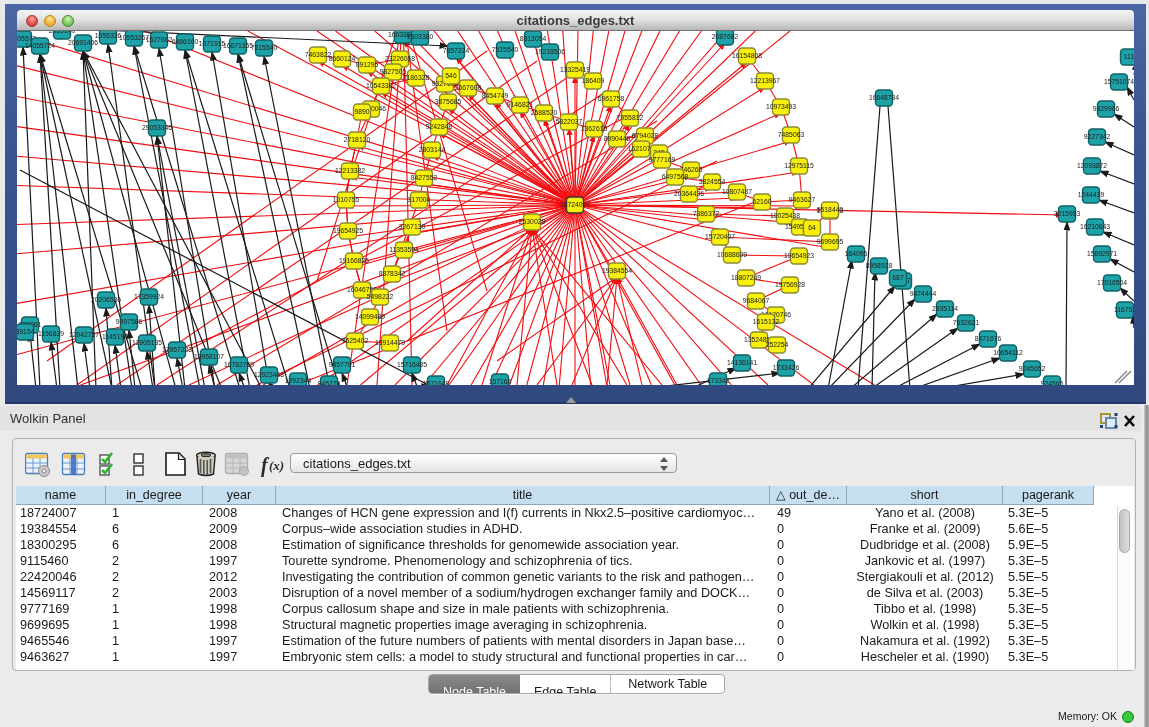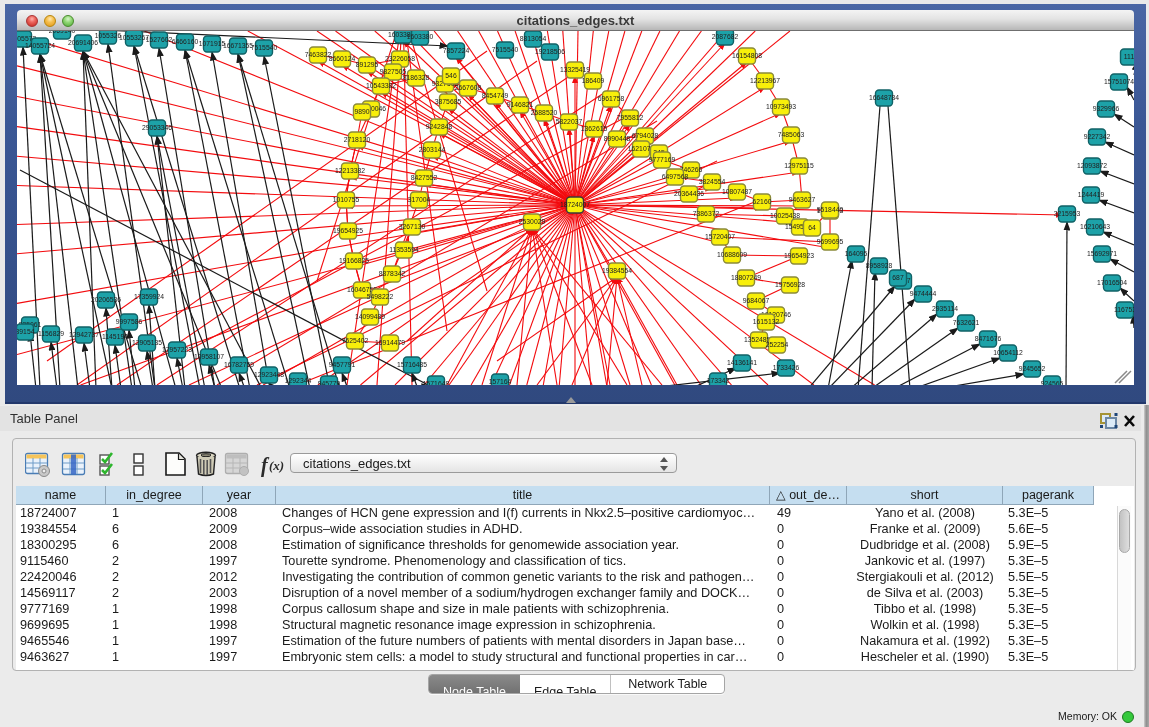--- a/index.html
+++ b/index.html
@@ -894,21 +894,21 @@
         <text x="813.0" y="181.2" font-family="Liberation Sans, sans-serif" font-size="6.8" fill="#222" text-anchor="middle">9518440</text>
       </g>
 <g>
         <rect x="549.5" y="166.0" width="17" height="16" rx="3.5" fill="#f8ef0a" stroke="#3a3a3a" stroke-width="1.4"></rect>
         <text x="558.0" y="176.2" font-family="Liberation Sans, sans-serif" font-size="6.8" fill="#222" text-anchor="middle">18724007</text>
       </g>
 <path d="M1098,352 l12,-12 M1102,352 l12,-12" stroke="#8a8a8a" stroke-width="1.5" fill="none"></path>
 </svg>
 <div id="tablepanel">
   <div id="tp-title">
-        <span class="txt">Table Panel</span>
+        <span class="txt">Wolkin Panel</span>
     <svg width="40" height="18" style="position:absolute;left:1099px;top:6px" viewBox="0 0 40 18">
       <rect x="2" y="2" width="9" height="9" fill="#dce9f6" stroke="#a59335" stroke-width="2"></rect>
       <rect x="7" y="6" width="10" height="10" fill="#dcebf8" stroke="#6b87a5" stroke-width="2"></rect>
       <rect x="15.5" y="1" width="3" height="3" fill="#1d4577"></rect>
           <rect x="1" y="13" width="3" height="3" fill="#1d4577"></rect>
           <rect x="15.5" y="13" width="3" height="3" fill="#1d4577"></rect>
       <path d="M26 4 L35 14 M35 4 L26 14" stroke="#0a0a0a" stroke-width="2.6"></path>
     </svg>
   </div>
   <div id="contentbox">
@@ -999,21 +999,21 @@
             <div class="r" style="left:4px;top:32px;width:84px">18300295</div>
             <div class="r" style="left:96px;top:32px;width:88px">6</div>
             <div class="r" style="left:193px;top:32px;width:64px">2008</div>
             <div class="r" style="left:266px;top:32px;width:486px">Estimation of significance thresholds for genomewide association year.</div>
             <div class="r" style="left:761px;top:32px;width:68px">0</div>
             <div class="r" style="left:831px;top:32px;width:156px;text-align:center">Dudbridge et al. (2008)</div>
             <div class="r" style="left:992px;top:32px;width:84px">5.9E–5</div>
             <div class="r" style="left:4px;top:48px;width:84px">9115460</div>
             <div class="r" style="left:96px;top:48px;width:88px">2</div>
             <div class="r" style="left:193px;top:48px;width:64px">1997</div>
-            <div class="r" style="left:266px;top:48px;width:486px">Tourette syndrome. Phenomenology and classification of tics.</div>
+            <div class="r" style="left:266px;top:48px;width:486px">Tourette syndrome. Phenomenology and schizophrenia of tics.</div>
             <div class="r" style="left:761px;top:48px;width:68px">0</div>
             <div class="r" style="left:831px;top:48px;width:156px;text-align:center">Jankovic et al. (1997)</div>
             <div class="r" style="left:992px;top:48px;width:84px">5.3E–5</div>
             <div class="r" style="left:4px;top:64px;width:84px">22420046</div>
             <div class="r" style="left:96px;top:64px;width:88px">2</div>
             <div class="r" style="left:193px;top:64px;width:64px">2012</div>
             <div class="r" style="left:266px;top:64px;width:486px">Investigating the contribution of common genetic variants to the risk and pathogen…</div>
             <div class="r" style="left:761px;top:64px;width:68px">0</div>
             <div class="r" style="left:831px;top:64px;width:156px;text-align:center">Stergiakouli et al. (2012)</div>
             <div class="r" style="left:992px;top:64px;width:84px">5.5E–5</div>
@@ -1027,21 +1027,21 @@
             <div class="r" style="left:4px;top:96px;width:84px">9777169</div>
             <div class="r" style="left:96px;top:96px;width:88px">1</div>
             <div class="r" style="left:193px;top:96px;width:64px">1998</div>
             <div class="r" style="left:266px;top:96px;width:486px">Corpus callosum shape and size in male patients with schizophrenia.</div>
             <div class="r" style="left:761px;top:96px;width:68px">0</div>
             <div class="r" style="left:831px;top:96px;width:156px;text-align:center">Tibbo et al. (1998)</div>
             <div class="r" style="left:992px;top:96px;width:84px">5.3E–5</div>
             <div class="r" style="left:4px;top:112px;width:84px">9699695</div>
             <div class="r" style="left:96px;top:112px;width:88px">1</div>
             <div class="r" style="left:193px;top:112px;width:64px">1998</div>
-            <div class="r" style="left:266px;top:112px;width:486px">Structural magnetic resonance image expression in schizophrenia.</div>
+            <div class="r" style="left:266px;top:112px;width:486px">Structural magnetic properties image averaging in schizophrenia.</div>
             <div class="r" style="left:761px;top:112px;width:68px">0</div>
             <div class="r" style="left:831px;top:112px;width:156px;text-align:center">Wolkin et al. (1998)</div>
             <div class="r" style="left:992px;top:112px;width:84px">5.3E–5</div>
             <div class="r" style="left:4px;top:128px;width:84px">9465546</div>
             <div class="r" style="left:96px;top:128px;width:88px">1</div>
             <div class="r" style="left:193px;top:128px;width:64px">1997</div>
             <div class="r" style="left:266px;top:128px;width:486px">Estimation of the future numbers of patients with mental disorders in Japan base…</div>
             <div class="r" style="left:761px;top:128px;width:68px">0</div>
             <div class="r" style="left:831px;top:128px;width:156px;text-align:center">Nakamura et al. (1992)</div>
             <div class="r" style="left:992px;top:128px;width:84px">5.3E–5</div>

